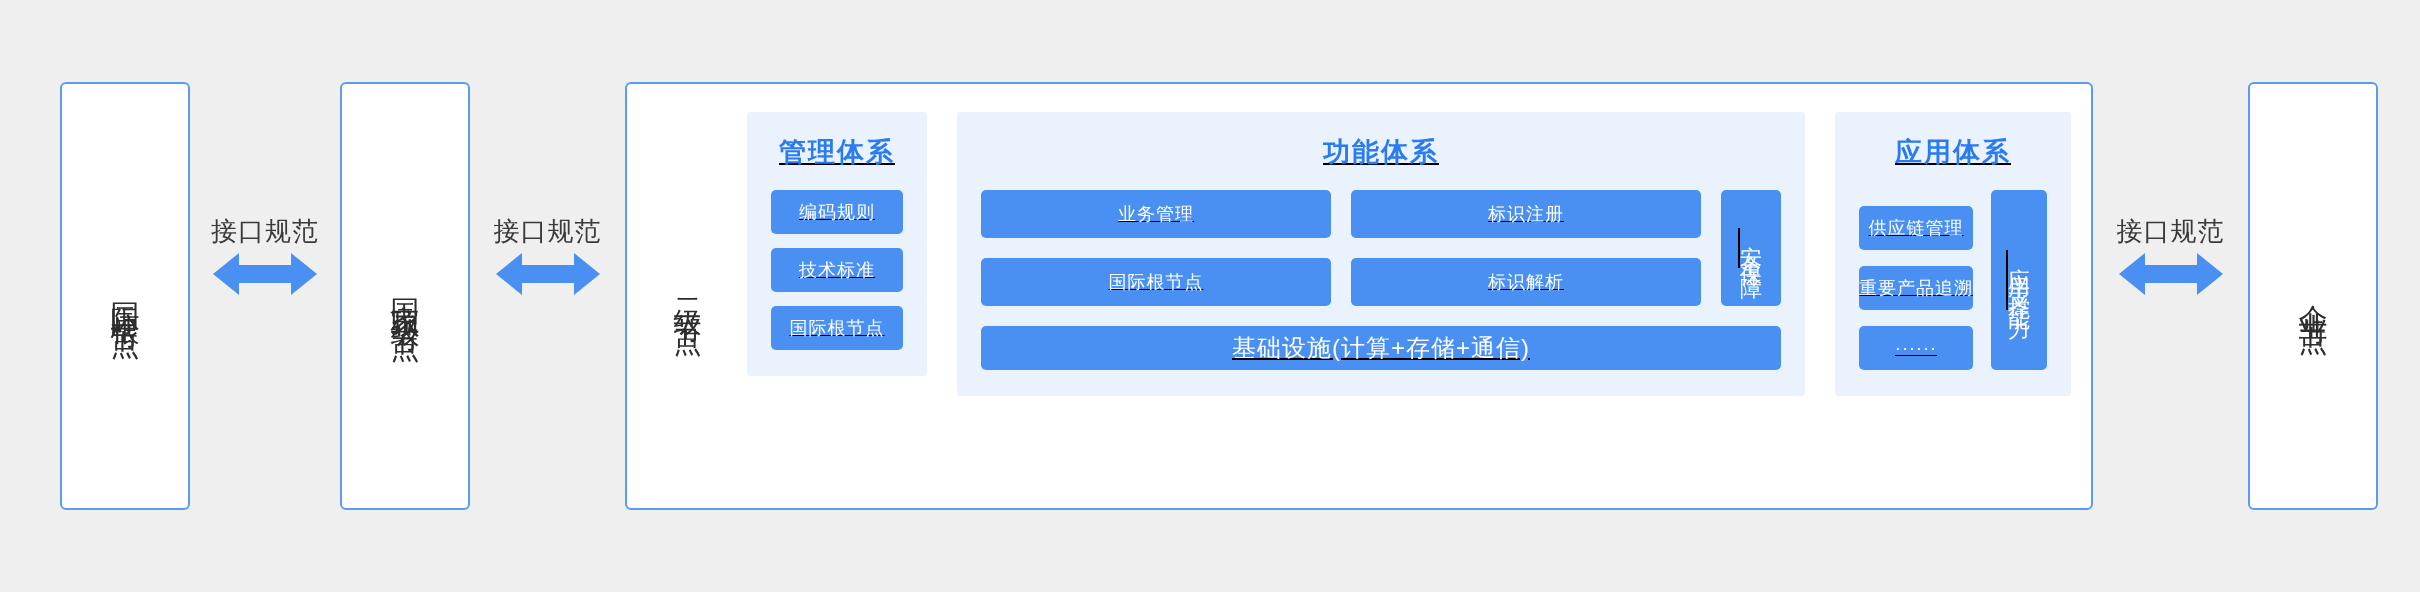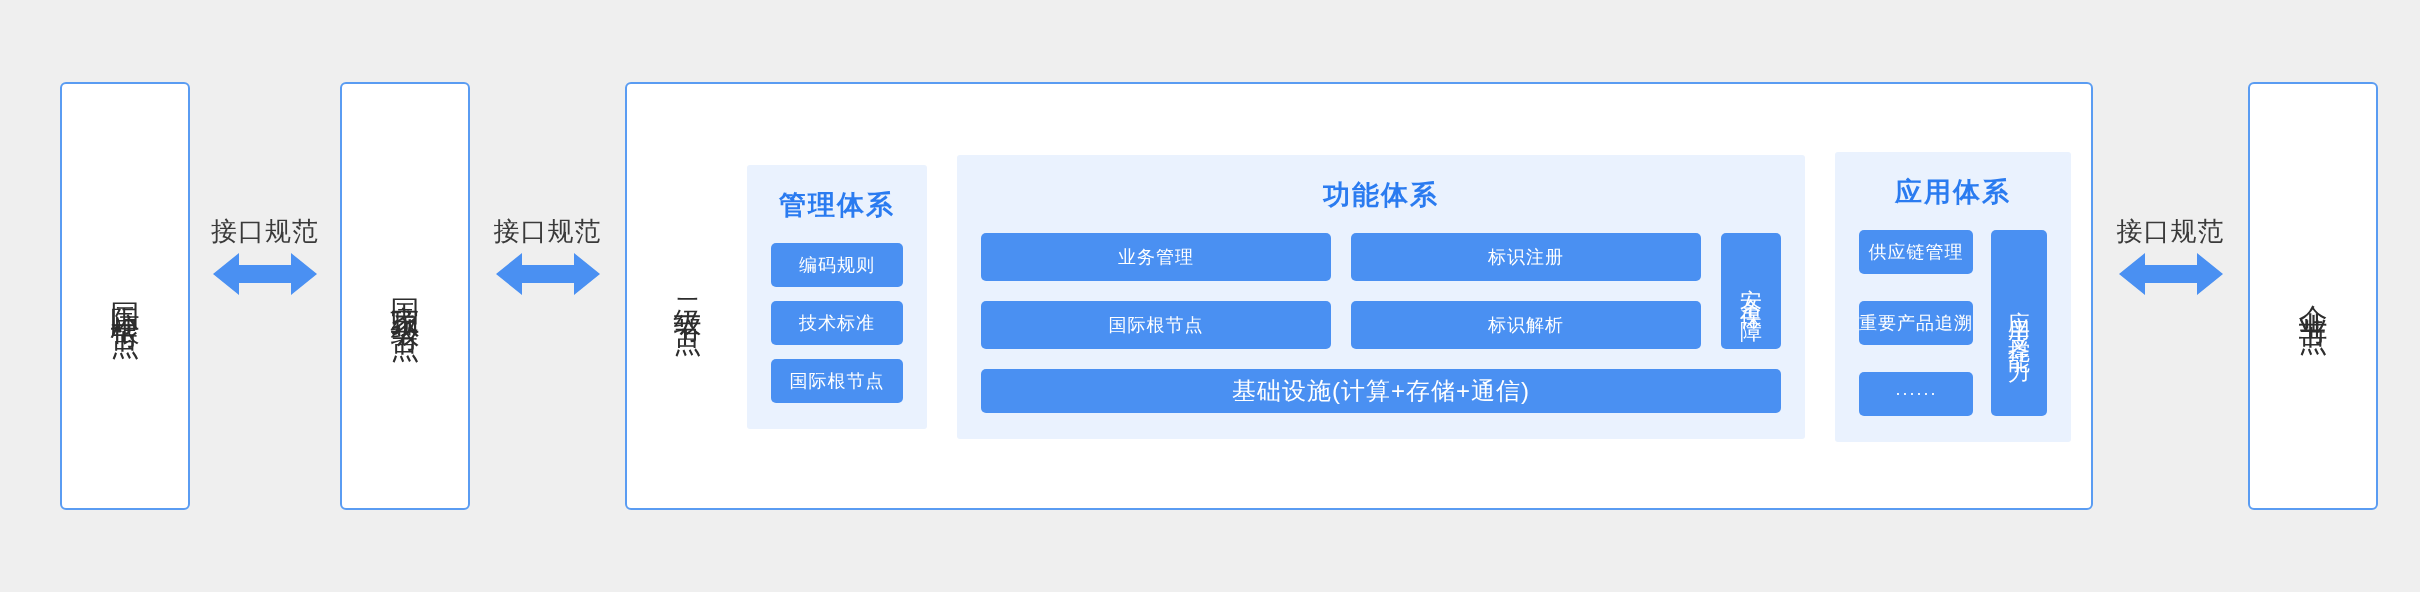--- a/index.html
+++ b/index.html
@@ -70,24 +70,25 @@
     display: flex;
     align-items: center;
     justify-content: center;
     flex: 0 0 120px;
   }
   .central-side-label .vert-text { letter-spacing: 9px; font-size: 28px; }
 
   .panels {
     flex: 1 1 auto;
     display: flex;
-    align-items: center;
+    align-items: flex-start;
     gap: 30px;
-    padding: 13px 20px 12px 0;
+    padding: 28px 20px 12px 0;
     height: 100%;
+    text-decoration: underline;
   }
 
   .panel {
     background: #eaf2fe;
     border-radius: 3px;
     padding: 22px 24px 26px 24px;
     display: flex;
     flex-direction: column;
   }
   .panel-mgmt { flex: 0 0 180px; }
@@ -147,21 +148,21 @@
   .func-wrap { display: flex; flex-direction: column; width: 100%; gap: 20px; }
   .func-top  { display: flex; gap: 20px; align-items: stretch; }
   .func-grid { flex: 1 1 auto; display: flex; flex-direction: column; gap: 20px; }
   .func-row  { display: flex; gap: 20px; }
   .func-row .chip { flex: 1 1 0; height: 48px; }
   .func-sec { flex: 0 0 60px; }
   .func-base .chip { width: 100%; height: 44px; font-size: 24px; }
 
   
   .app-wrap { display: flex; gap: 18px; width: 100%; }
-  .app-col  { flex: 1 1 auto; display: flex; flex-direction: column; justify-content: space-between; gap: 27px; }
+  .app-col  { flex: 1 1 auto; display: flex; flex-direction: column; justify-content: space-between; gap: 16px; margin-top: 16px; }
   .app-col .chip { height: 44px; width: 100%; }
   .app-side { flex: 0 0 56px; }
 </style>
 </head>
 <body>
 
 <div class="canvas">
 
   <div class="node-box" style="left:60px; top:82px; width:130px; height:428px;">
     <span class="vert-text">国际根节点</span>

